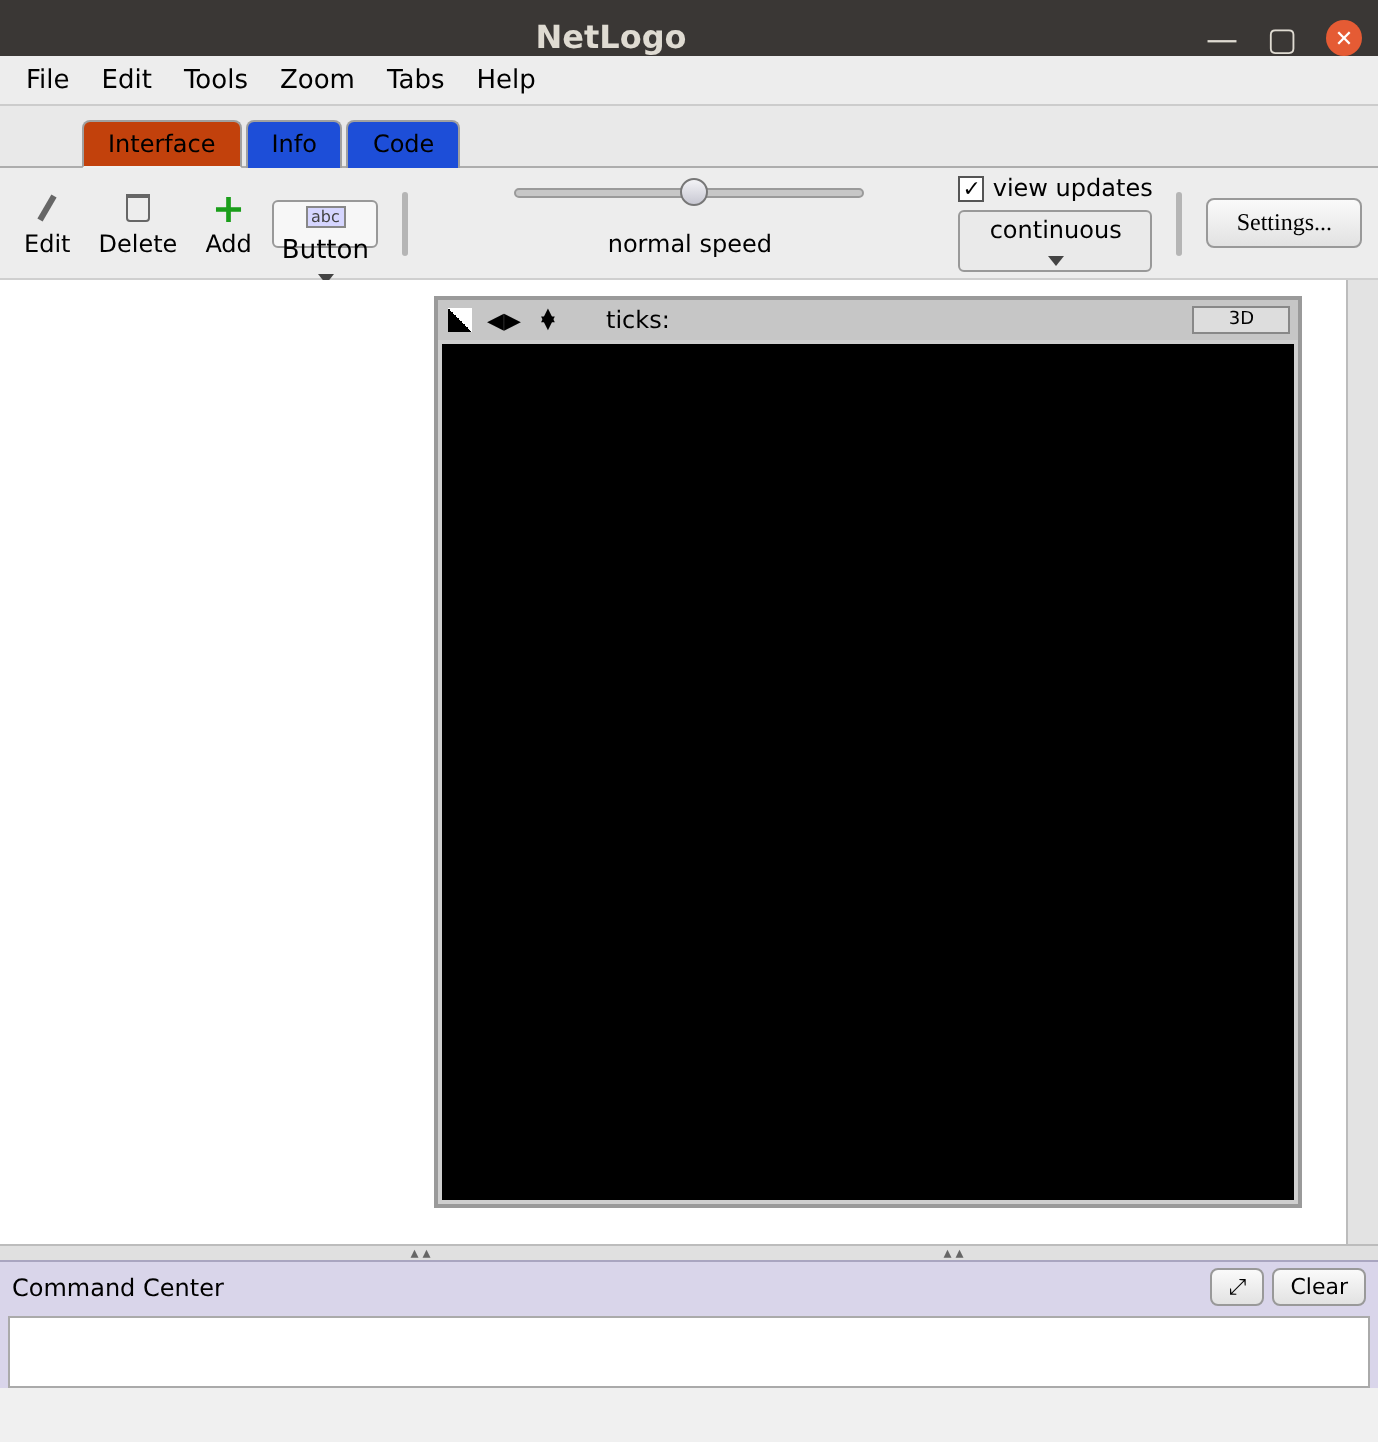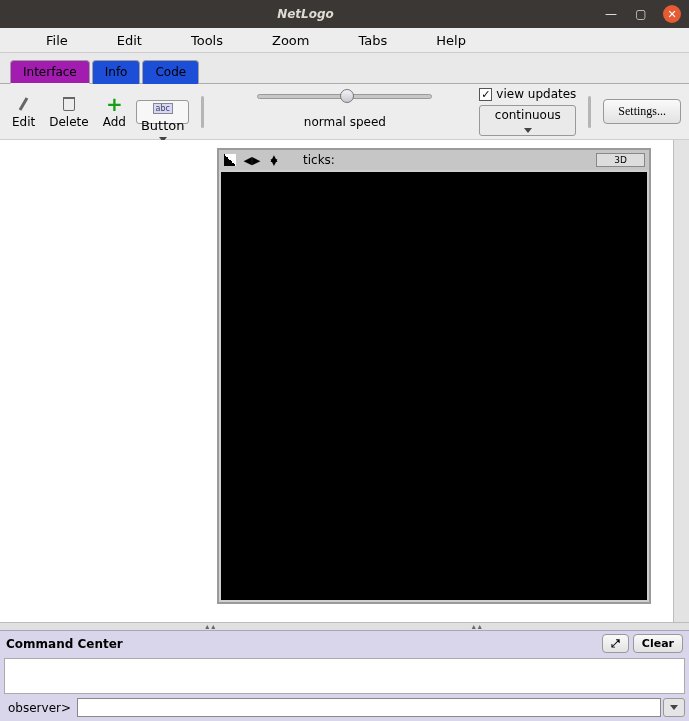--- a/index.html
+++ b/index.html
@@ -1,33 +1,33 @@
 <!DOCTYPE html>
 <html><head>
 <meta charset="utf-8">
 <style>
 * { box-sizing: border-box; font-family: "DejaVu Sans", Arial, sans-serif; }
 body { margin: 0; padding: 0; width: 689px; height: 721px; background: #f0f0f0; overflow: hidden; }
 
 
-.titlebar { background: #3a3735; height: 28px; display: flex; align-items: center; padding: 0 8px; color: #dfdbd2; font-size: 12px; font-style: italic; }
+.titlebar { background: #3a3735; height: 28px; display: flex; align-items: flex-end; padding: 0 8px; color: #dfdbd2; font-size: 16px; }
 .titlebar-title { flex: 1; text-align: center; font-weight: bold; }
 .titlebar-buttons { display: flex; gap: 14px; align-items: center; }
 .tb-btn { width: 16px; height: 16px; display: flex; align-items: center; justify-content: center; cursor: pointer; }
 .tb-close { background: #e55b34; border-radius: 50%; width: 18px; height: 18px; }
 .tb-close::before { content: "✕"; color: #fff; font-size: 11px; line-height: 1; }
 
 
 .menubar { background: #ededed; height: 25px; display: flex; align-items: center; padding: 0 6px; gap: 2px; border-bottom: 1px solid #ccc; font-size: 13px; }
-.menu-item { padding: 3px 7px; cursor: pointer; margin-left: 33px; }
+.menu-item { padding: 3px 7px; cursor: pointer; }
 
 
 .tabbar { background: #e9e9e9; padding: 6px 10px 0 10px; display: flex; gap: 2px; border-bottom: 1px solid #adadad; }
 .tab { padding: 4px 12px; border: 1px solid #a0a0a0; border-bottom: none; border-radius: 4px 4px 0 0; background: #1d4ed8; font-size: 12px; cursor: pointer; position: relative; top: 1px; }
-.tab.active { background: #a21caf; border-bottom: 1px solid #f0f0f0; }
+.tab.active { background: #c2410c; border-bottom: 1px solid #f0f0f0; margin-left: 31px; }
 
 
 .toolbar { background: #ededed; padding: 6px 8px; display: flex; align-items: center; gap: 6px; border-bottom: 1px solid #cfcfcf; height: 56px; }
 .tool { display: flex; flex-direction: column; align-items: center; gap: 2px; font-size: 12px; cursor: pointer; padding: 0 4px; }
 .tool-icon { width: 18px; height: 18px; display: flex; align-items: center; justify-content: center; }
 .pencil { width: 3px; height: 14px; background: #666; transform: rotate(30deg); }
 .trash { width: 12px; height: 14px; border: 1px solid #666; border-top-width: 2px; border-radius: 0 0 2px 2px; }
 .plus { color: #1a9e1a; font-size: 20px; font-weight: bold; line-height: 1; }
 
 .btnsel { display: flex; align-items: center; border: 1px solid #999; background: #f7f7f7; padding: 2px 4px; border-radius: 3px; gap: 4px; height: 24px; font-size: 13px; cursor: pointer; flex-direction: column; }
@@ -59,21 +59,21 @@
 .updown { display:flex; flex-direction:column; line-height:0.5; font-size:9px;}
 .td3d { border:1px solid #888; background:#ddd; font-size:9px; padding:1px 17px; cursor:pointer; margin-left:auto;}
 .black-view { flex: 1; background: #000; margin: 2px; }
 .right-scroll { width: 16px; background: #e3e3e3; border-left: 1px solid #bcbcbc; }
 
 
 .resizer { height: 8px; background: #e0e0e0; display:flex; align-items:center; justify-content:center; font-size:8px; color:#666; letter-spacing:2px; cursor: row-resize; border-top:1px solid #bcbcbc;}
 
 
 .cmdcenter { background: #d9d5ea; border-top: 1px solid #a9a5c0; }
-.cc-head { display:flex; align-items:center; padding:3px 6px; font-size:12px; font-weight:bold;}
+.cc-head { display:flex; align-items:center; padding:3px 6px; font-size:12px; font-weight:normal;}
 .cc-head-spacer { flex:1; }
 .cc-btn { border:1px solid #999; background:linear-gradient(#fafafa,#e2e2e2); padding:2px 8px; border-radius:4px; font-size:11px; cursor:pointer; margin-left:4px;}
 .cc-body { background:#fff; border:1px solid #aaa; margin:2px 4px; height:36px; overflow:auto; }
 .cc-bottom { display:flex; align-items:center; padding:2px 4px 4px 4px; gap:2px; font-size:12px;}
 .cc-obs { padding:2px 4px;}
 .cc-input { flex:1; border:1px solid #888; height:19px; background:#fff; padding:0 4px; font-size:12px;}
 .cc-drop { border:1px solid #999; background:#e5e5e5; width:22px; height:19px; display:flex; align-items:center; justify-content:center; cursor:pointer; border-radius:3px;}
 .expand-ic { font-size:11px;}
 </style>
 </head>
@@ -182,20 +182,13 @@
 <div class="resizer">▴▴&nbsp;&nbsp;&nbsp;&nbsp;&nbsp;&nbsp;&nbsp;&nbsp;&nbsp;&nbsp;&nbsp;&nbsp;&nbsp;&nbsp;&nbsp;&nbsp;&nbsp;&nbsp;&nbsp;&nbsp;&nbsp;&nbsp;&nbsp;&nbsp;&nbsp;&nbsp;&nbsp;&nbsp;&nbsp;&nbsp;&nbsp;&nbsp;&nbsp;&nbsp;&nbsp;&nbsp;&nbsp;&nbsp;&nbsp;&nbsp;&nbsp;&nbsp;&nbsp;&nbsp;&nbsp;&nbsp;&nbsp;&nbsp;&nbsp;&nbsp;&nbsp;&nbsp;&nbsp;&nbsp;&nbsp;&nbsp;▴▴</div>
 
 <div class="cmdcenter">
   <div class="cc-head">
     <span>Command Center</span>
     <div class="cc-head-spacer"></div>
     <div class="cc-btn"><span class="expand-ic">⤢</span></div>
     <div class="cc-btn">Clear</div>
   </div>
   <div class="cc-body"></div>
-  <div class="cc-bottom">
-    <span class="cc-obs">observer&gt;</span>
-    <input class="cc-input" value="" style="">
-    <div class="cc-drop">
-        <div class="caret-down"></div>
-      </div>
-  </div>
 </div>
 
 </body></html>

